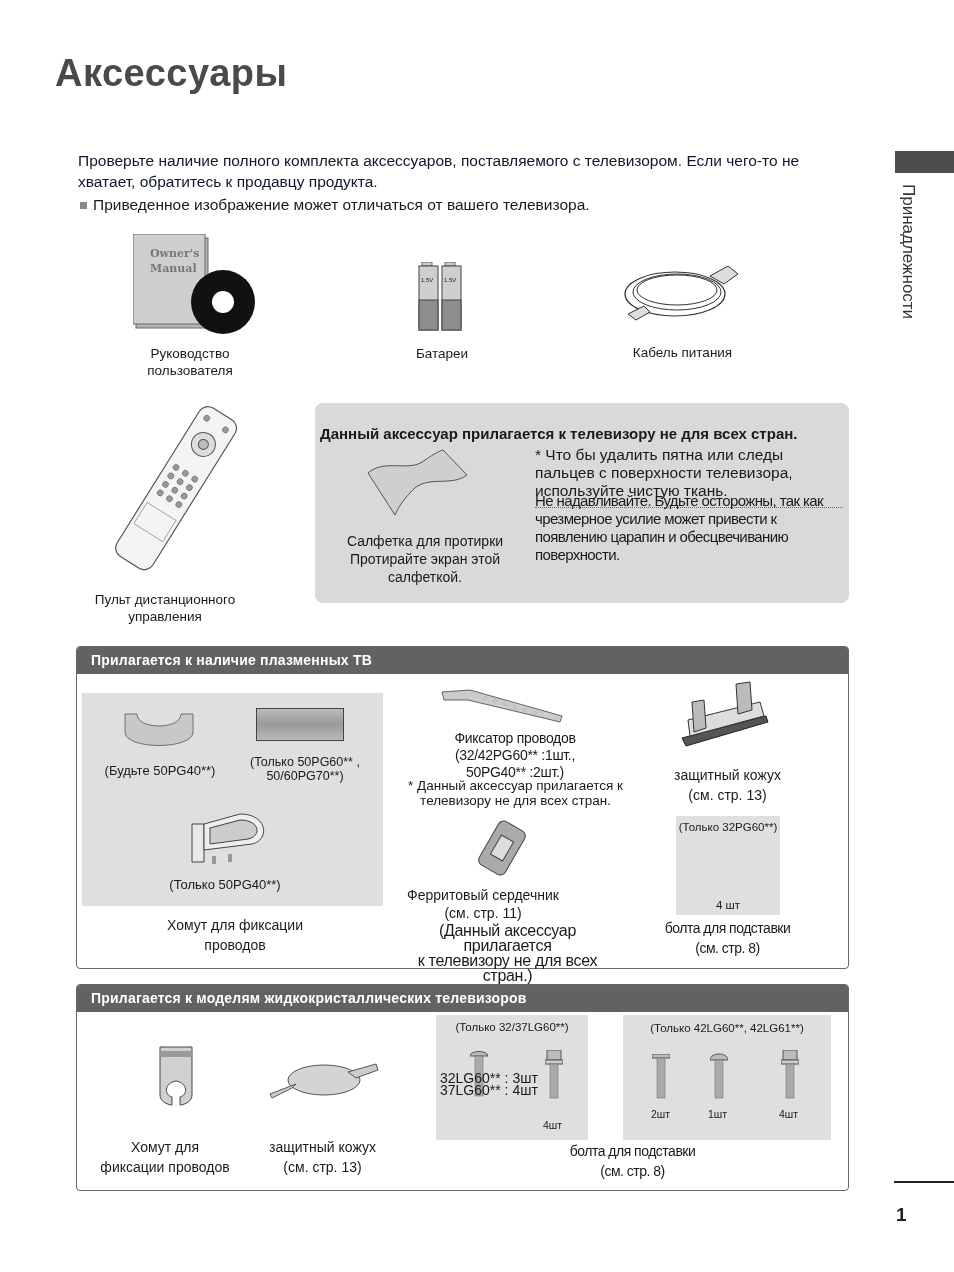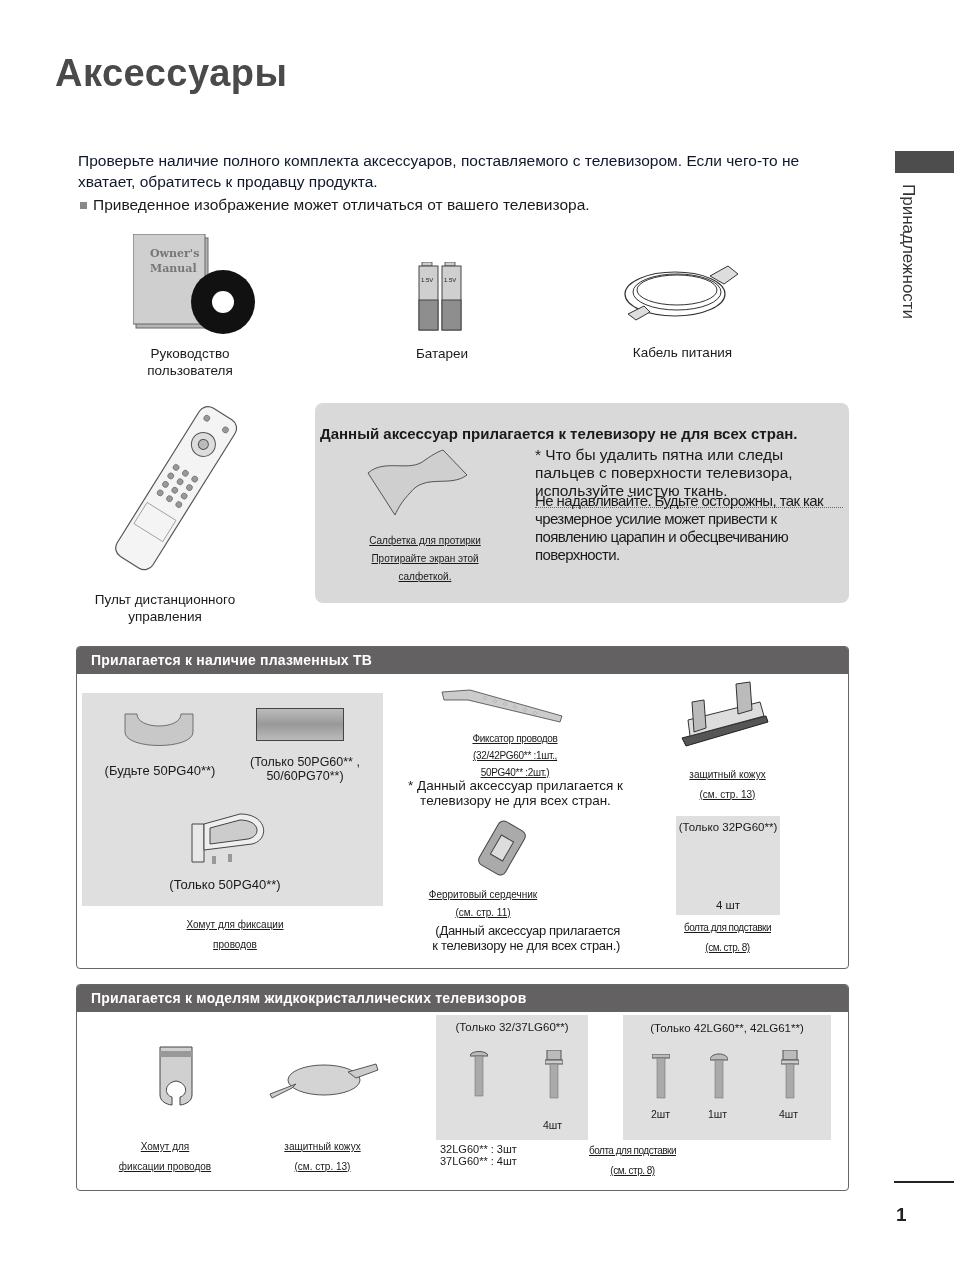--- a/index.html
+++ b/index.html
@@ -6,21 +6,21 @@
   html, body { width: 954px; height: 1272px; background: #ffffff; overflow: hidden; }
   body { position: relative; font-family: "Liberation Sans", sans-serif; color: #1a1a1a; }
   .abs { position: absolute; }
   .title { left: 55px; top: 52px; font-size: 38px; font-weight: bold; color: #4a4a4a; letter-spacing: 0.5px; }
   .intro { left: 78px; top: 150px; width: 770px; font-size: 15.5px; line-height: 21px; color: #0f172a; }
   .note { left: 80px; top: 196px; font-size: 15.5px; color: #1a1a1a; display: flex; align-items: center; gap: 6px; }
   .bullet-sq { width: 7px; height: 7px; background: #888; display: inline-block; }
   .side-tab { left: 895px; top: 151px; width: 60px; height: 22px; background: #4d4d4d; }
   .side-label { left: 892px; top: 184px; width: 26px; height: 170px; writing-mode: vertical-rl; font-size: 17px; color: #333; }
   .caption { font-size: 13.5px; text-align: center; line-height: 17px; color: #1a1a1a; }
-  .cap-lg { font-size: 10px; text-align: center; line-height: 20px; color: #1a1a1a; text-decoration: underline; }
+  .cap-lg { font-size: 14px; text-align: center; line-height: 20px; color: #1a1a1a; }
   .cap-sm { font-size: 12.5px; text-align: center; line-height: 15px; color: #1a1a1a; }
   .grey-box { left: 315px; top: 403px; width: 534px; height: 200px; background: #d9d9d9; border-radius: 8px; }
   .gb-head { left: 320px; top: 410px; width: 500px; font-size: 15px; font-weight: bold; line-height: 18px; color: #1a1a1a; margin-top: 15px; }
   .gb-tip { left: 535px; top: 446px; width: 305px; font-size: 15.5px; line-height: 18px; }
   .gb-dots { left: 535px; top: 507px; width: 308px; border-top: 1px dotted #666; }
   .gb-warn { left: 535px; top: 492px; width: 305px; font-size: 15px; line-height: 18px; letter-spacing: -0.6px; }
   .sect { border: 1px solid #666; border-radius: 4px; }
   .sect-head { background: #636161; color: #fff; font-size: 14px; font-weight: bold; height: 27px; line-height: 27px; padding-left: 14px; border-radius: 3px 3px 0 0; letter-spacing: 0.2px; }
   .sub-grey { background: #dfdfdf; }
   .bottom-rule { left: 894px; top: 1181px; width: 60px; border-top: 2px solid #222; }
@@ -185,21 +185,21 @@
     <g transform="rotate(30 27 31)">
       <rect x="12" y="6" width="30" height="50" rx="6" fill="#aaa" stroke="#444"></rect>
       <rect x="20" y="20" width="14" height="22" fill="#ddd" stroke="#444"></rect>
     </g>
   </svg>
 </div>
 <div class="abs cap-lg" style="left:393px;top:886px;width:180px;line-height:18px;">
   <div>Ферритовый сердечник</div>
   <div style="padding-left:0">(см. стр. 11)</div>
 </div>
-<div class="abs cap-sm" style="left:395px;top:923px;width:225px;font-size:13px;letter-spacing:-0.3px;text-align:right;">
+<div class="abs cap-sm" style="left:395px;top:923px;width:225px;font-size:16px;letter-spacing:-0.3px;">
   <div>(Данный аксессуар прилагается</div>
   <div>к телевизору не для всех стран.)</div>
 </div>
 
 <div class="abs" style="left:680px;top:680px;width:90px;height:70px;">
   <svg width="90" height="70" viewBox="0 0 90 70">
     <path d="M2 58 L86 36 L88 42 L6 66 Z" fill="#555" stroke="#222"></path>
     <path d="M8 40 L80 22 L84 36 L10 56 Z" fill="#ddd" stroke="#333"></path>
     <path d="M12 22 L24 20 L26 48 L14 52 Z" fill="#bbb" stroke="#333"></path>
     <path d="M56 4 L70 2 L72 30 L58 34 Z" fill="#bbb" stroke="#333"></path>
@@ -250,21 +250,21 @@
       <rect x="5" y="6" width="8" height="40" fill="#aaa" stroke="#666" stroke-width="0.5"></rect>
     </svg>
 </div>
 <div class="abs" style="left:545px;top:1050px;width:18px;height:50px;">
   <svg width="18" height="50" viewBox="0 0 18 50">
       <rect x="2" y="0" width="14" height="10" fill="#bbb" stroke="#555"></rect>
       <rect x="0" y="10" width="18" height="4" fill="#ccc" stroke="#555"></rect>
       <rect x="5" y="14" width="8" height="34" fill="#aaa" stroke="#666" stroke-width="0.5"></rect>
     </svg>
 </div>
-<div class="abs" style="left:440px;top:1143px;font-size:11px;line-height:12px;">
+<div class="abs" style="left:440px;top:1072px;font-size:14px;line-height:12px;">
   <div>32LG60** : 3шт</div>
   <div>37LG60** : 4шт</div>
 </div>
 <div class="abs" style="left:543px;top:1119px;font-size:10.5px;">4шт</div>
 
 <div class="abs sub-grey" style="left:623px;top:1015px;width:208px;height:125px;"></div>
 <div class="abs cap-sm" style="left:623px;top:1021px;width:208px;font-size:11.5px;">(Только 42LG60**, 42LG61**)</div>
 <div class="abs" style="left:652px;top:1054px;width:18px;height:46px;">
   <svg width="18" height="46" viewBox="0 0 18 46">
       <rect x="0" y="0" width="18" height="4" fill="#bbb" stroke="#555"></rect>

